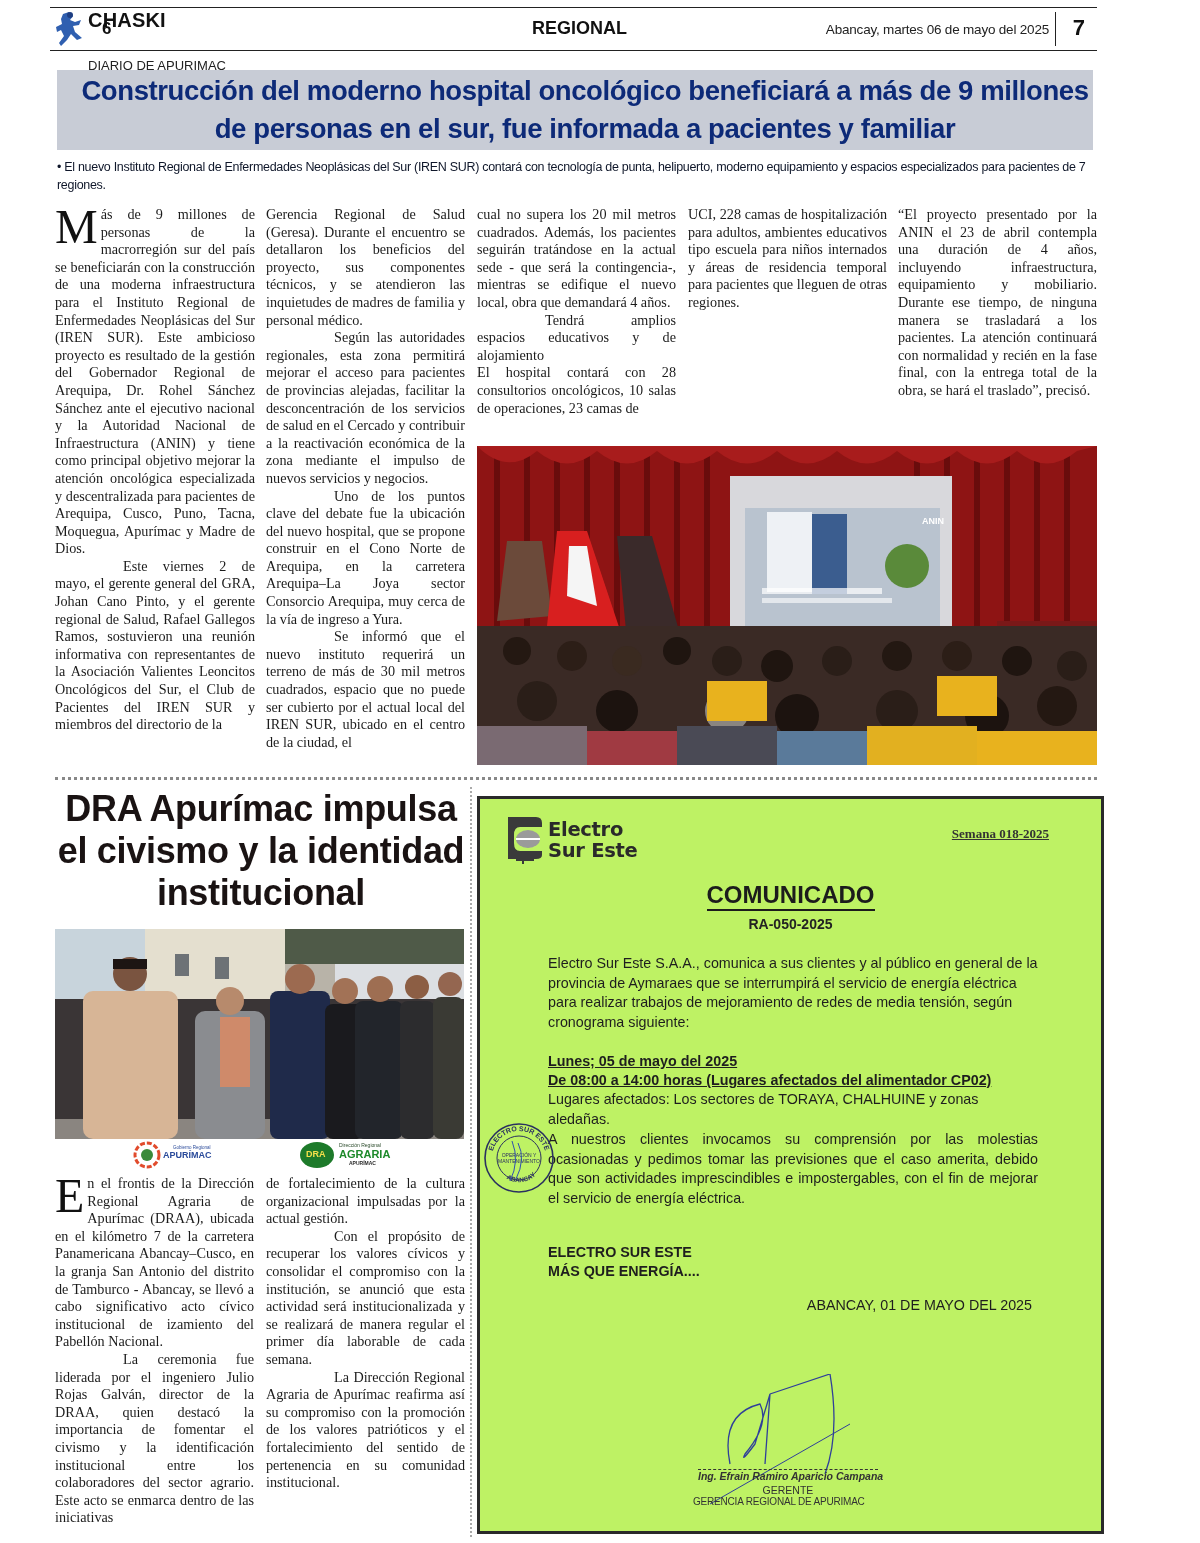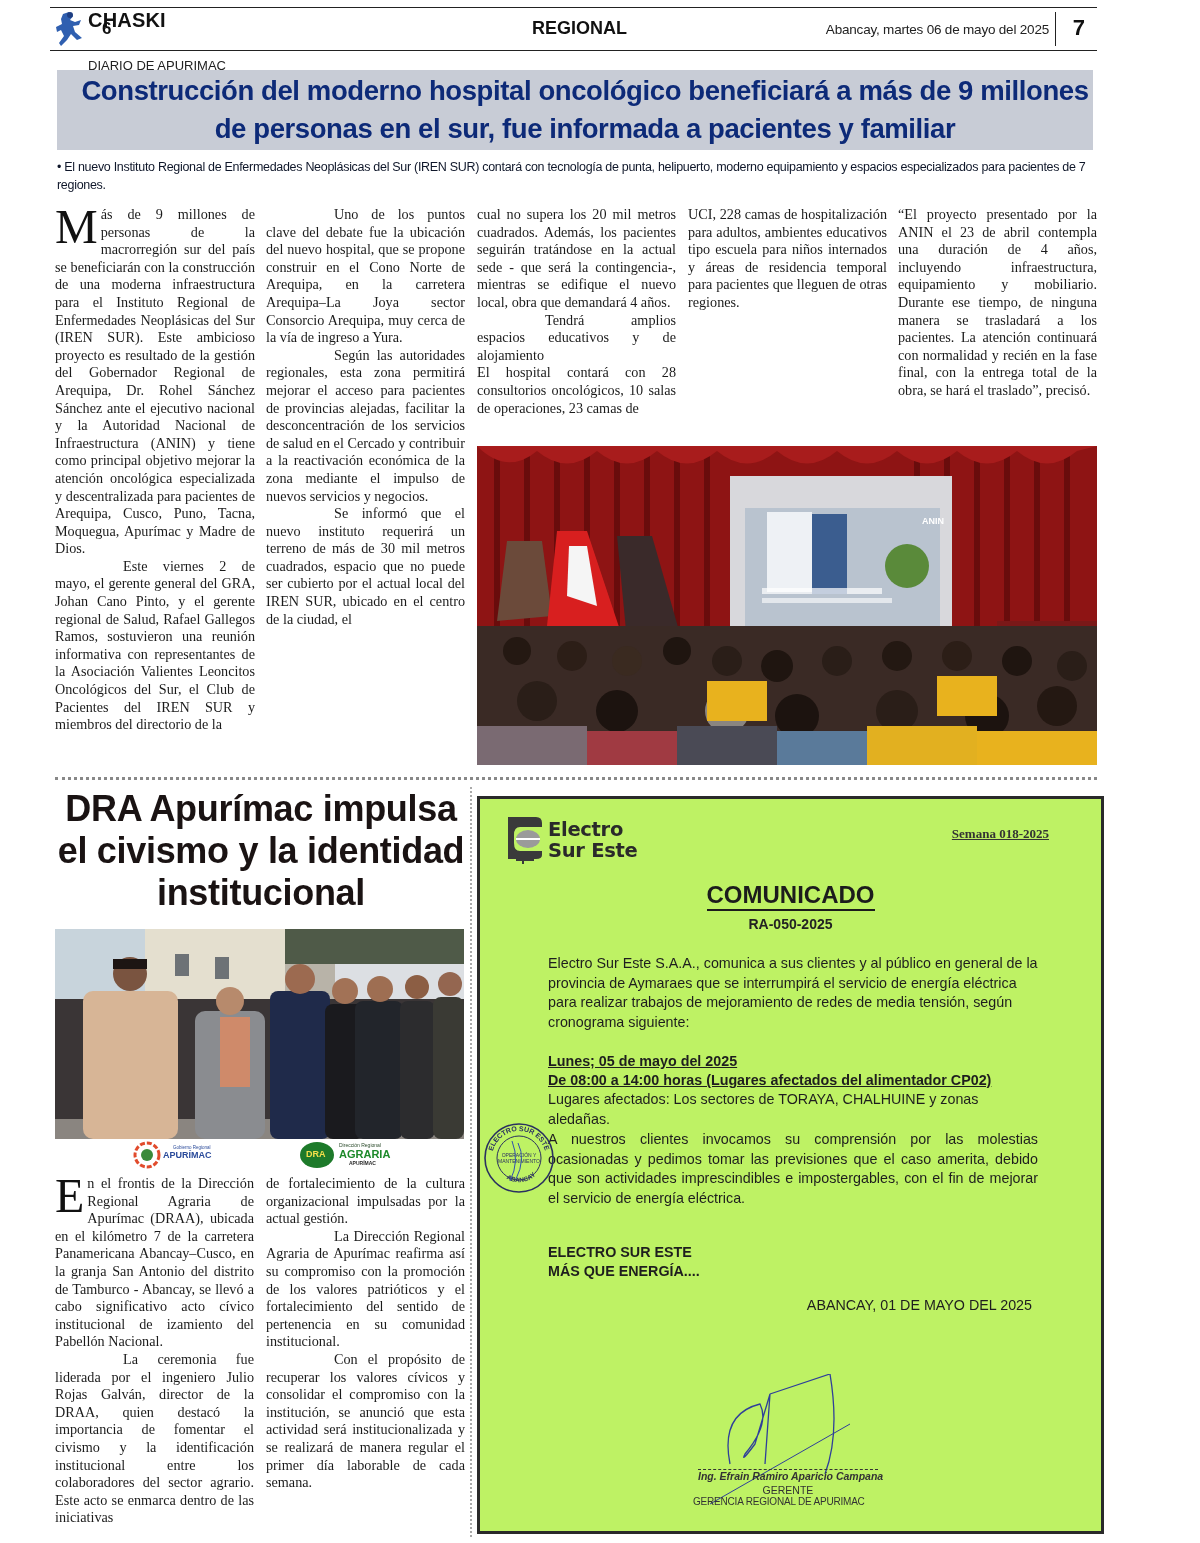--- a/index.html
+++ b/index.html
@@ -103,22 +103,23 @@
     <h1 class="headline">Construcción del moderno hospital oncológico beneficiará a más de 9 millones de personas en el sur, fue informada a pacientes y familiar</h1>
   </div>
   <p class="lead">• El nuevo Instituto Regional de Enfermedades Neoplásicas del Sur (IREN SUR) contará con tecnología de punta, helipuerto, moderno equipamiento y espacios especializados para pacientes de 7 regiones.</p>
 
   <div class="col" style="left:55px; top:206px; width:200px;">
     <p><span class="dropcap">M</span><span>ás de 9 millones de personas de la macrorregión sur del país se beneficiarán con la construcción de una moderna infraestructura para el Instituto Regional de Enfermedades Neoplásicas del Sur (IREN SUR). Este ambicioso proyecto es resultado de la gestión del Gobernador Regional de Arequipa, Dr. Rohel Sánchez Sánchez ante el ejecutivo nacional y la Autoridad Nacional de Infraestructura (ANIN) y tiene como principal objetivo mejorar la atención oncológica especializada y descentralizada para pacientes de Arequipa, Cusco, Puno, Tacna, Moquegua, Apurímac y Madre de Dios.</span></p>
     <p class="indent">Este viernes 2 de mayo, el gerente general del GRA, Johan Cano Pinto, y el gerente regional de Salud, Rafael Gallegos Ramos, sostuvieron una reunión informativa con representantes de la Asociación Valientes Leoncitos Oncológicos del Sur, el Club de Pacientes del IREN SUR y miembros del directorio de la</p>
   </div>
 
   <div class="col" style="left:266px; top:206px; width:199px;">
+    <p>Gerencia Regional de Salud (Geresa). Durante el encuentro se detallaron los beneficios del proyecto, sus componentes técnicos, y se atendieron las inquietudes de madres de familia y personal médico.</p>
+    <p class="indent">Según las autoridades regionales, esta zona permitirá mejorar el acceso para pacientes de provincias alejadas, facilitar la desconcentración de los servicios de salud en el Cercado y contribuir a la reactivación económica de la zona mediante el impulso de nuevos servicios y negocios.</p>
     <p class="indent">Uno de los puntos clave del debate fue la ubicación del nuevo hospital, que se propone construir en el Cono Norte de Arequipa, en la carretera Arequipa–La Joya sector Consorcio Arequipa, muy cerca de la vía de ingreso a Yura.</p>
-    <p class="indent">Según las autoridades regionales, esta zona permitirá mejorar el acceso para pacientes de provincias alejadas, facilitar la desconcentración de los servicios de salud en el Cercado y contribuir a la reactivación económica de la zona mediante el impulso de nuevos servicios y negocios.</p>
     <p class="indent">Se informó que el nuevo instituto requerirá un terreno de más de 30 mil metros cuadrados, espacio que no puede ser cubierto por el actual local del IREN SUR, ubicado en el centro de la ciudad, el</p>
   </div>
 
   <div class="col" style="left:477px; top:206px; width:199px;">
     <p>cual no supera los 20 mil metros cuadrados. Además, los pacientes seguirán tratándose en la actual sede - que será la contingencia-, mientras se edifique el nuevo local, obra que demandará 4 años.</p>
     <p class="indent">Tendrá amplios espacios educativos y de alojamiento</p>
     <p>El hospital contará con 28 consultorios oncológicos, 10 salas de operaciones, 23 camas de</p>
   </div>
 
   <div class="col" style="left:688px; top:206px; width:199px;">
@@ -261,22 +262,22 @@
     </svg>
   </div>
 
   <div class="col" style="left:55px; top:1175px; width:199px;">
     <p><span class="dropcap">E</span><span>n el frontis de la Dirección Regional Agraria de Apurímac (DRAA), ubicada en el kilómetro 7 de la carretera Panamericana Abancay–Cusco, en la granja San Antonio del distrito de Tamburco - Abancay, se llevó a cabo significativo acto cívico institucional de izamiento del Pabellón Nacional.</span></p>
     <p class="indent">La ceremonia fue liderada por el ingeniero Julio Rojas Galván, director de la DRAA, quien destacó la importancia de fomentar el civismo y la identificación institucional entre los colaboradores del sector agrario. Este acto se enmarca dentro de las iniciativas</p>
   </div>
 
   <div class="col" style="left:266px; top:1175px; width:199px;">
     <p>de fortalecimiento de la cultura organizacional impulsadas por la actual gestión.</p>
+    <p class="indent">Con el propósito de recuperar los valores cívicos y consolidar el compromiso con la institución, se anunció que esta actividad será institucionalizada y se realizará de manera regular el primer día laborable de cada semana.</p>
     <p class="indent">La Dirección Regional Agraria de Apurímac reafirma así su compromiso con la promoción de los valores patrióticos y el fortalecimiento del sentido de pertenencia en su comunidad institucional.</p>
-    <p class="indent">Con el propósito de recuperar los valores cívicos y consolidar el compromiso con la institución, se anunció que esta actividad será institucionalizada y se realizará de manera regular el primer día laborable de cada semana.</p>
   </div>
 </section>
 
 <aside class="ad">
   <span class="ad-logo">
     <svg viewBox="0 0 38 50" width="38" height="50">
       <path d="M2 2 H30 Q36 2 36 8 V12 H14 Q8 12 8 20 V28 Q8 36 14 36 H36 V40 Q36 44 30 44 H2 Z" fill="#3a3a3a"></path>
       <ellipse cx="22" cy="24" rx="12" ry="9" fill="#9a9a9a"></ellipse>
       <path d="M10 24 H34" stroke="#fff" stroke-width="2"></path>
       <rect x="10" y="44" width="18" height="2" fill="#3a3a3a"></rect>

